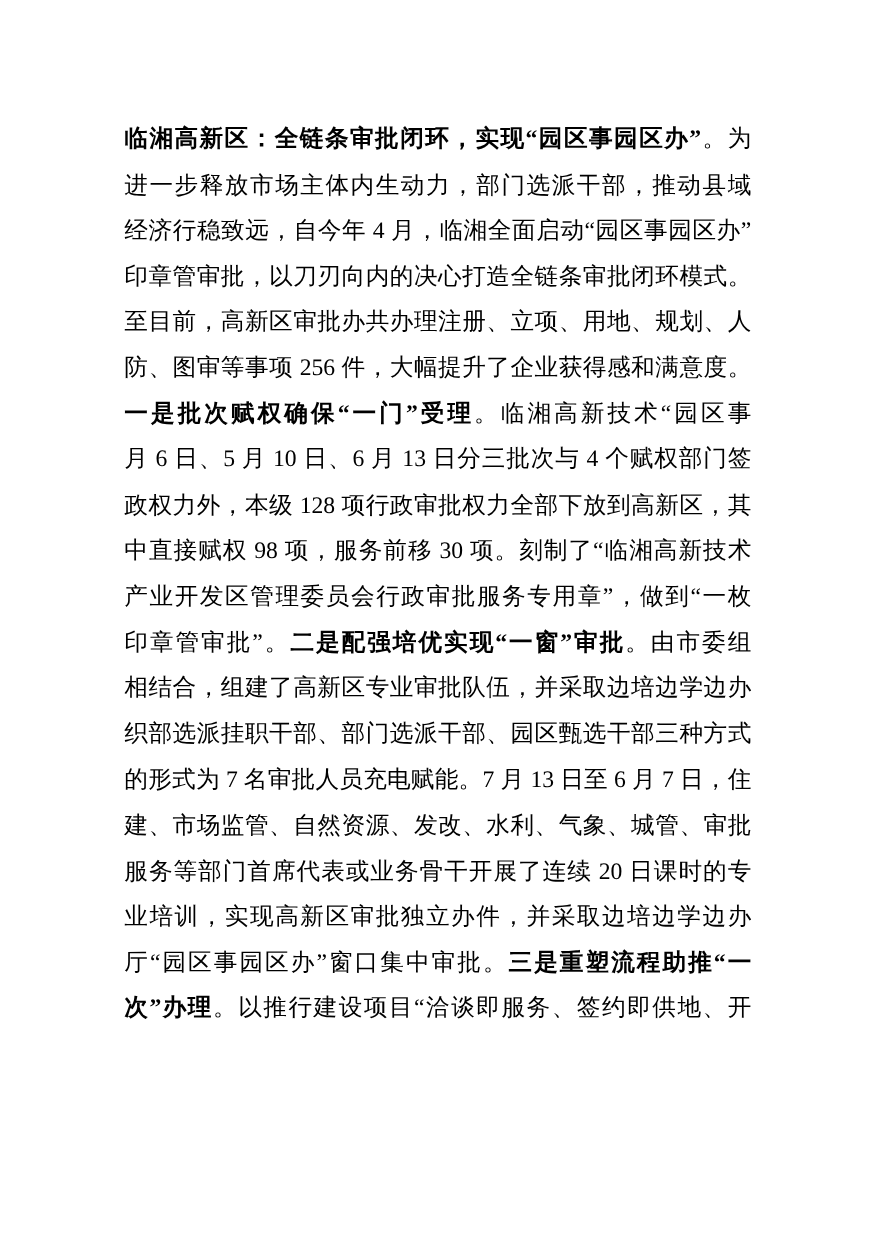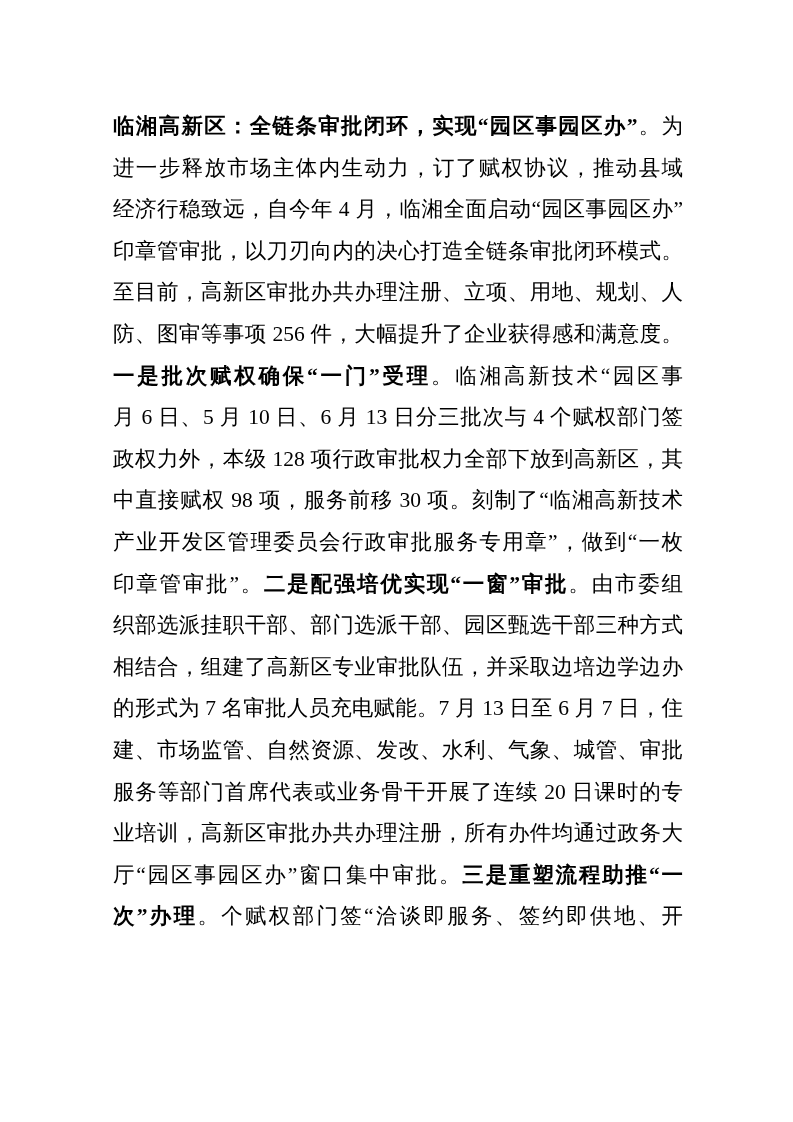--- a/index.html
+++ b/index.html
@@ -33,33 +33,33 @@
   }
   .seg { font-weight: normal; }
   .seg.bold { font-weight: bold; margin-top: 48px; }
 </style>
 </head>
 <body>
 
 <div class="page">
   <div class="content">
       <div class="line"><span class="seg bold">临湘高新区：全链条审批闭环，实现“园区事园区办”</span><span class="seg">。为</span></div>
-      <div class="line"><span class="seg">进一步释放市场主体内生动力，订了赋权协议，推动县域</span></div>
+      <div class="line"><span class="seg">进一步释放市场主体内生动力，部门选派干部，推动县域</span></div>
       <div class="line"><span class="seg">经济行稳致远，自今年 4 月，临湘全面启动“园区事园区办”</span></div>
       <div class="line"><span class="seg">印章管审批，以刀刃向内的决心打造全链条审批闭环模式。截</span></div>
       <div class="line"><span class="seg">至目前，高新区审批办共办理注册、立项、用地、规划、人</span></div>
       <div class="line"><span class="seg">防、图审等事项 256 件，大幅提升了企业获得感和满意度。</span></div>
       <div class="line"><span class="seg bold">一是批次赋权确保“一门”受理</span><span class="seg">。临湘高新技术“园区事</span></div>
       <div class="line"><span class="seg">月 6 日、5 月 10 日、6 月 13 日分三批次与 4 个赋权部门签</span></div>
       <div class="line"><span class="seg">政权力外，本级 128 项行政审批权力全部下放到高新区，其</span></div>
       <div class="line"><span class="seg">中直接赋权 98 项，服务前移 30 项。刻制了“临湘高新技术</span></div>
       <div class="line"><span class="seg">产业开发区管理委员会行政审批服务专用章”，做到“一枚</span></div>
       <div class="line"><span class="seg">印章管审批”。</span><span class="seg bold">二是配强培优实现“一窗”审批</span><span class="seg">。由市委组</span></div>
+      <div class="line"><span class="seg">相结合，组建了高新区专业审批队伍，并采取边培边学边办</span></div>
       <div class="line"><span class="seg">织部选派挂职干部、部门选派干部、园区甄选干部三种方式</span></div>
-      <div class="line"><span class="seg">相结合，组建了高新区专业审批队伍，并采取边培边学边办</span></div>
       <div class="line"><span class="seg">的形式为 7 名审批人员充电赋能。7 月 13 日至 6 月 7 日，住</span></div>
       <div class="line"><span class="seg">建、市场监管、自然资源、发改、水利、气象、城管、审批</span></div>
       <div class="line"><span class="seg">服务等部门首席代表或业务骨干开展了连续 20 日课时的专</span></div>
-      <div class="line"><span class="seg">业培训，高新区审批办共办理注册，所有办件均通过政务大</span></div>
+      <div class="line"><span class="seg">业培训，实现高新区审批独立办件，并采取边培边学边办</span></div>
       <div class="line"><span class="seg">厅“园区事园区办”窗口集中审批。</span><span class="seg bold">三是重塑流程助推“一</span></div>
-      <div class="line"><span class="seg bold">次”办理</span><span class="seg">。个赋权部门签“洽谈即服务、签约即供地、开</span></div>
+      <div class="line"><span class="seg bold">次”办理</span><span class="seg">。以推行建设项目“洽谈即服务、签约即供地、开</span></div>
     </div>
 </div>
 
 </body></html>

